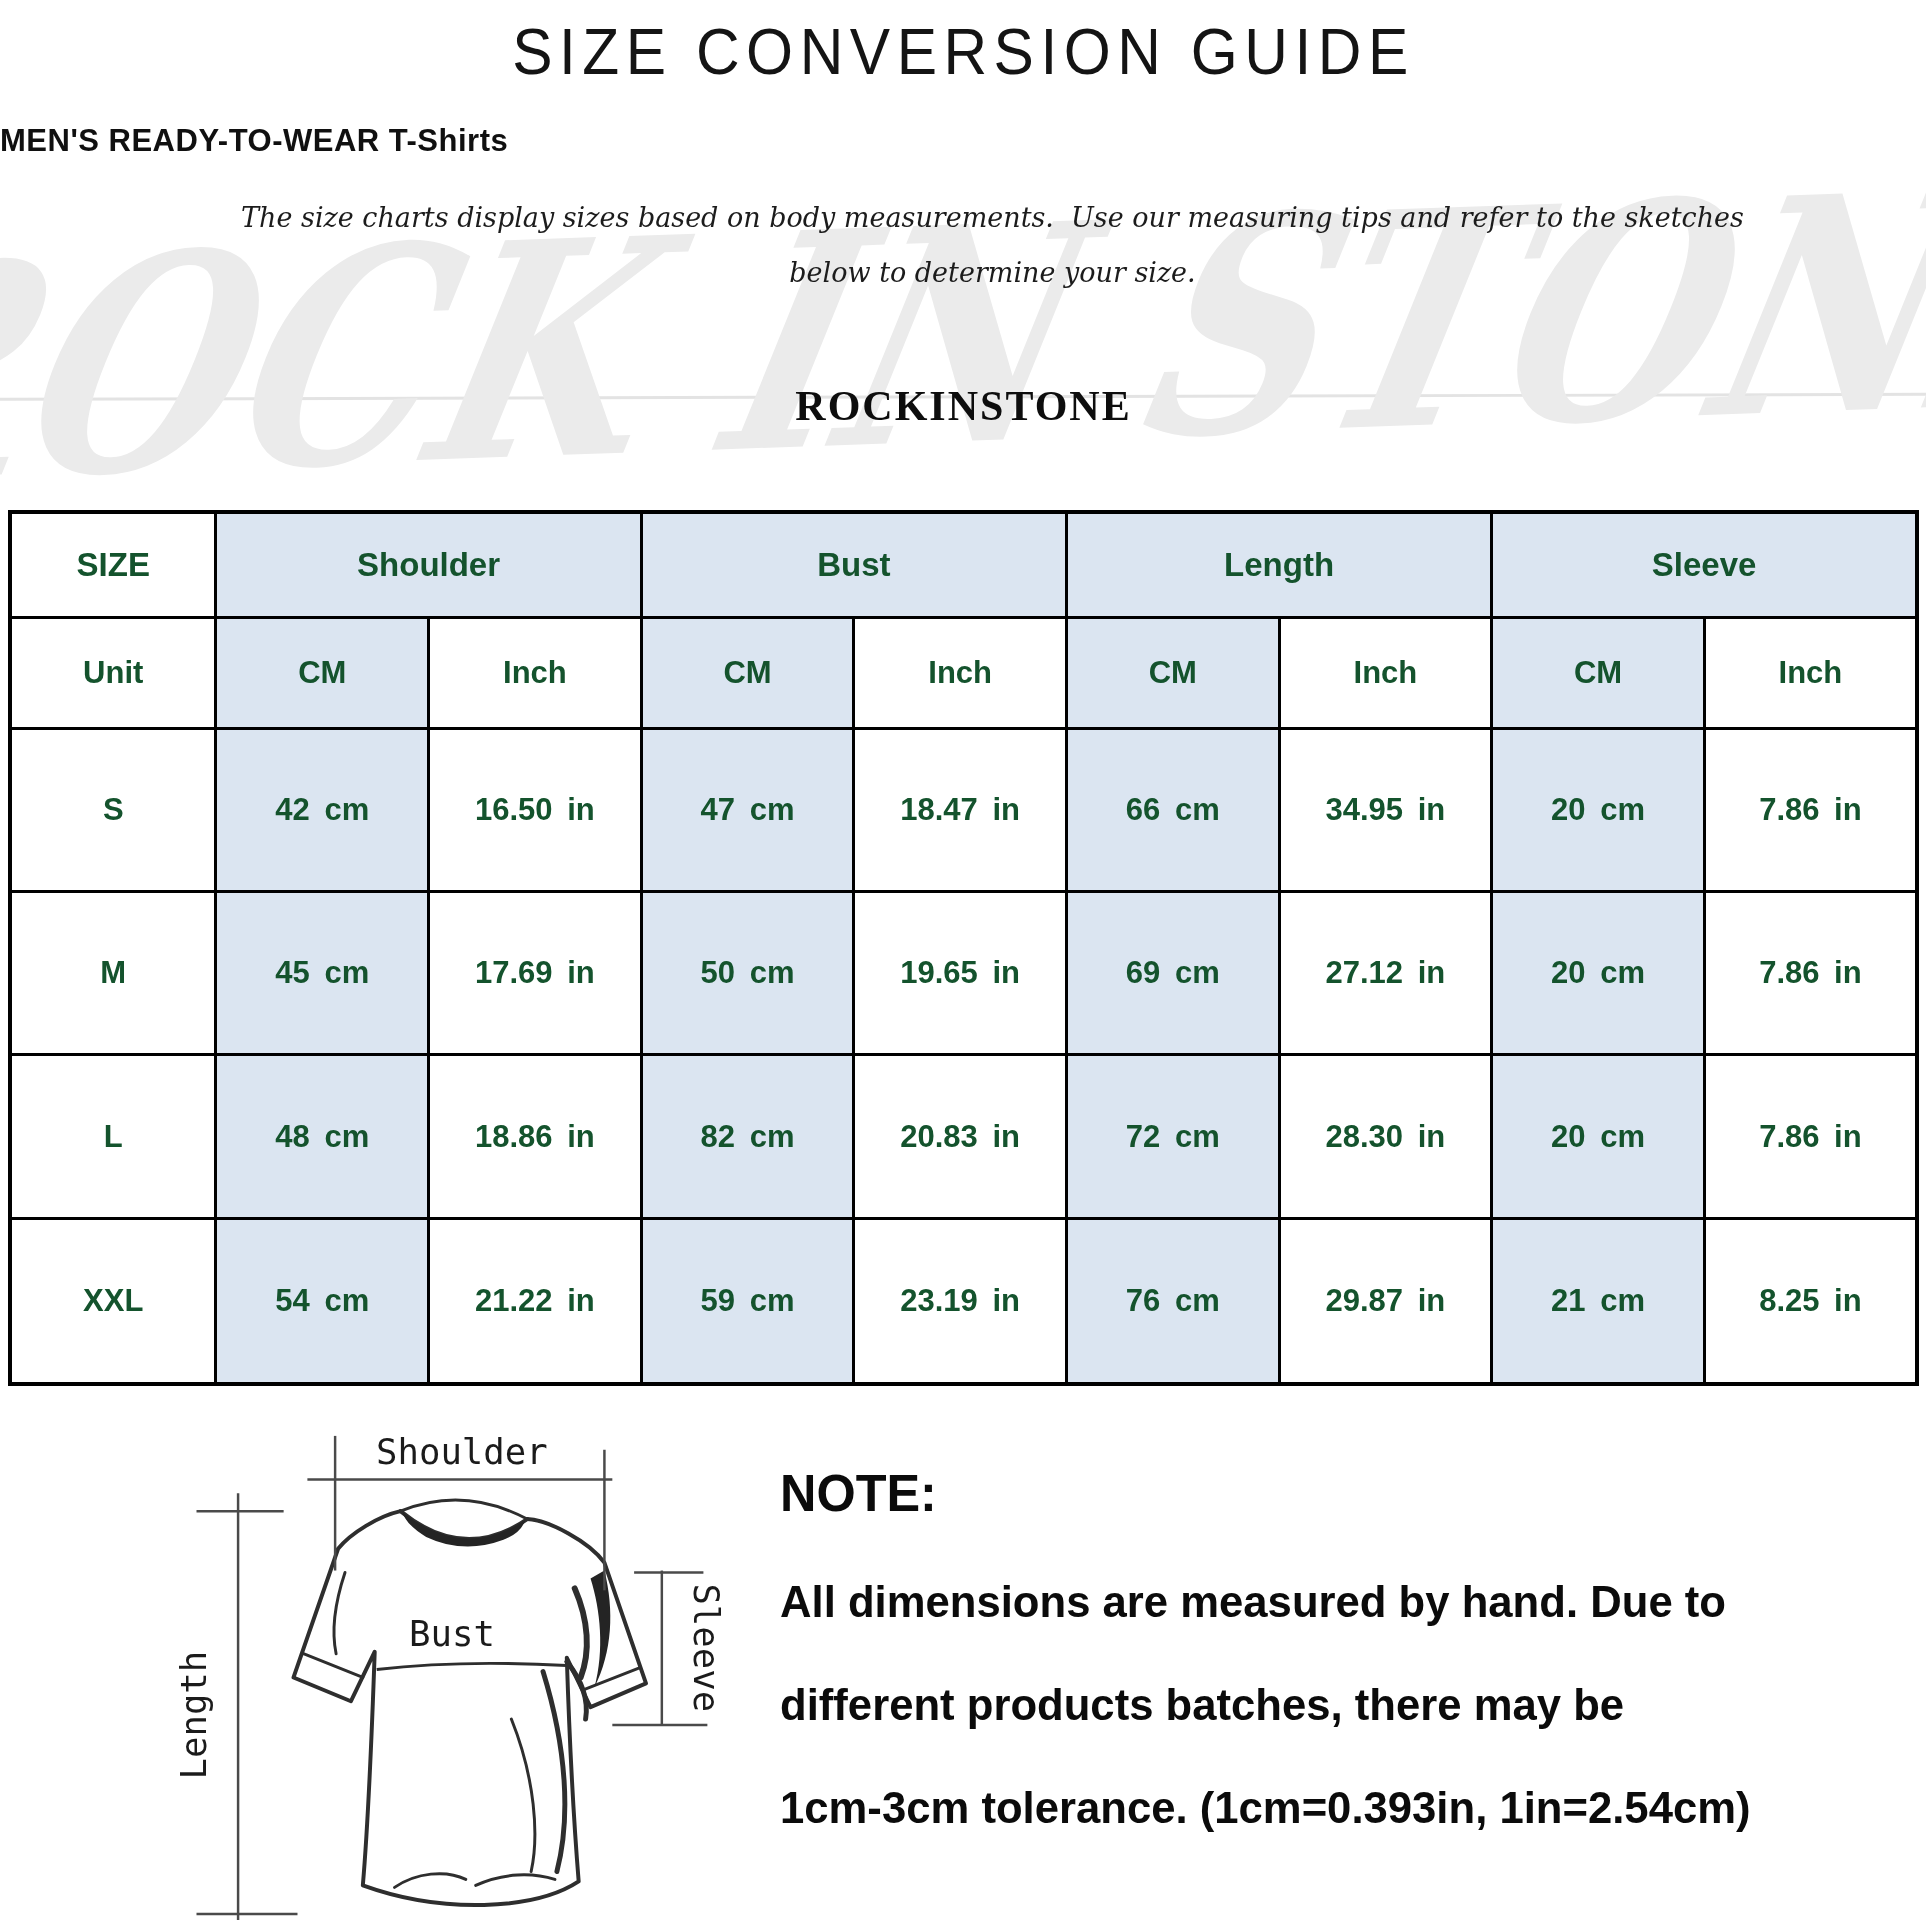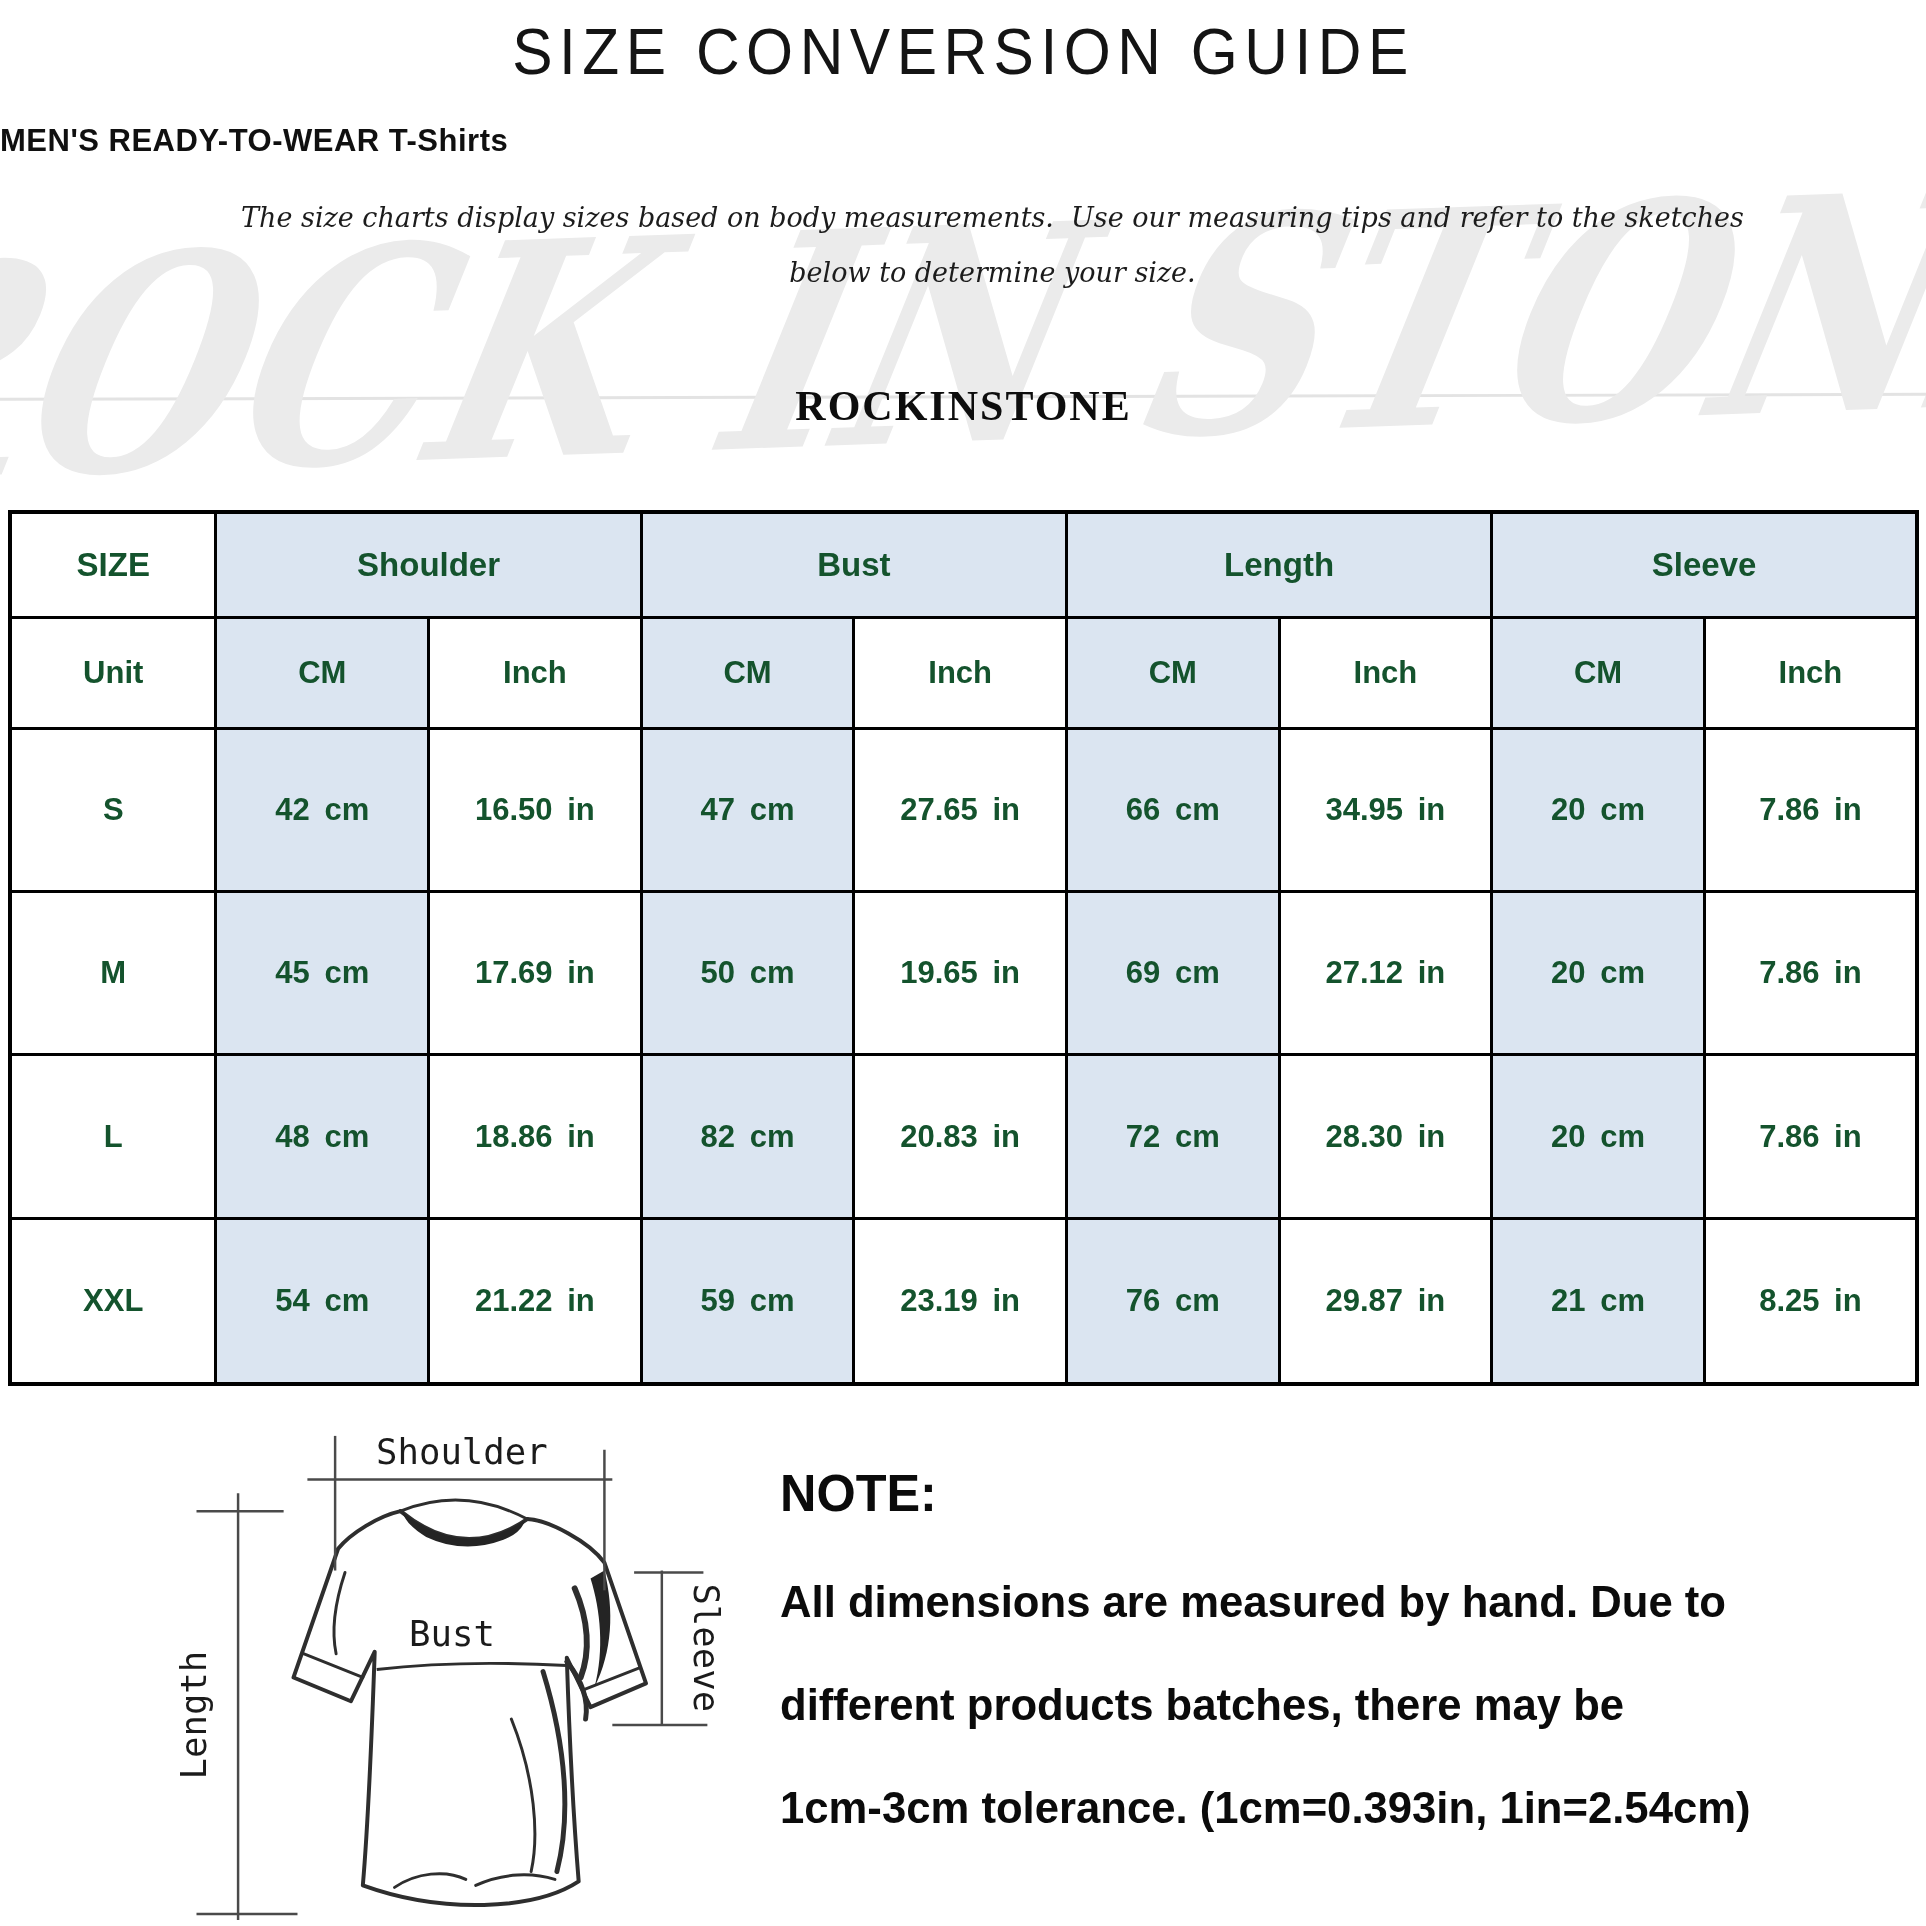--- a/index.html
+++ b/index.html
@@ -88,21 +88,21 @@
             <th class="blue">CM</th>
             <th>Inch</th>
           </tr>
         </thead>
       <tbody>
           <tr>
             <td>S</td>
             <td class="blue">42 cm</td>
             <td>16.50 in</td>
             <td class="blue">47 cm</td>
-            <td>27.65 in</td>
+            <td>18.47 in</td>
             <td class="blue">66 cm</td>
             <td>34.95 in</td>
             <td class="blue">20 cm</td>
             <td>7.86 in</td>
           </tr>
           <tr>
             <td>M</td>
             <td class="blue">45 cm</td>
             <td>17.69 in</td>
             <td class="blue">50 cm</td>

